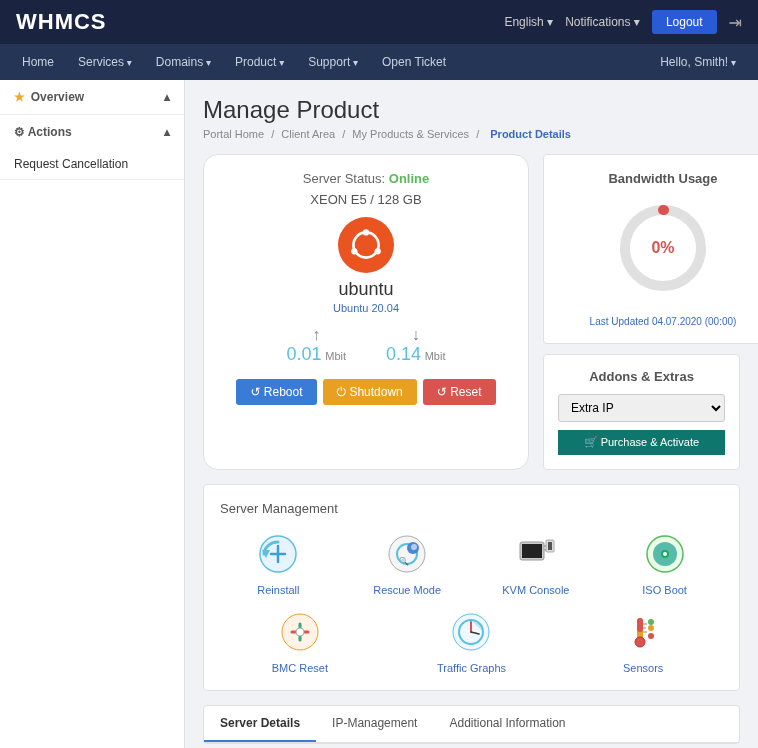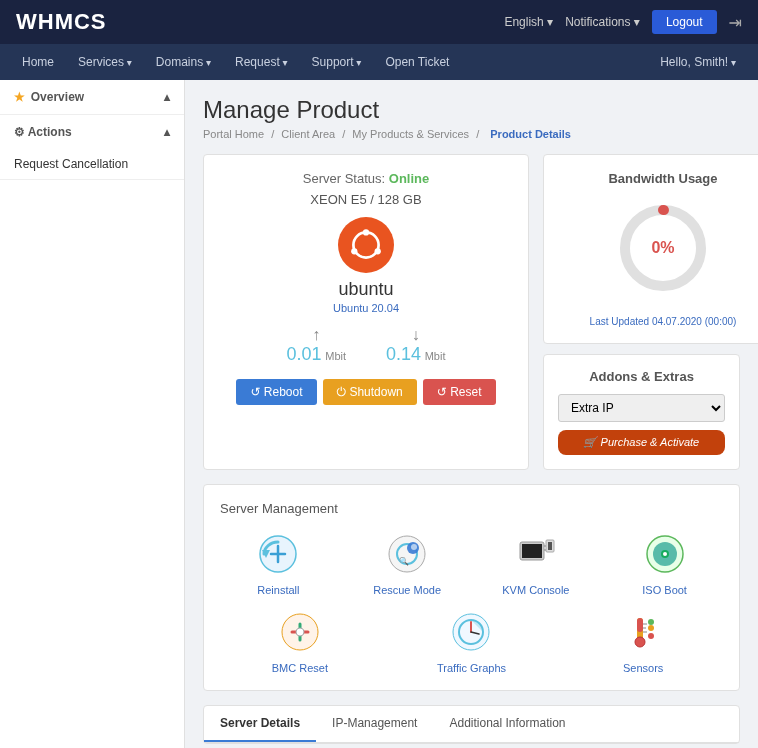--- a/index.html
+++ b/index.html
@@ -38,21 +38,21 @@
     .page-title { font-size: 24px; font-weight: 300; color: #333; margin-bottom: 4px; }
     .breadcrumb { font-size: 11px; color: #888; margin-bottom: 14px; }
     .breadcrumb a { color: #888; text-decoration: none; }
     .breadcrumb .current { color: #3a6bbf; font-weight: 600; }
     .breadcrumb span { margin: 0 4px; }
 
     
     .cards-row { display: flex; gap: 14px; margin-bottom: 14px; }
 
     
-    .server-card { background: #fff; border: 1px solid #e0e0e0; border-radius: 4px; padding: 16px; flex: 1; text-align: center; }
+    .server-card { background: #fff; border: 1px solid #e0e0e0; border-radius: 15px; padding: 16px; flex: 1; text-align: center; }
     .server-card-title { font-size: 13px; color: #666; margin-bottom: 6px; }
     .server-card-title .online { color: #5cb85c; font-weight: 600; }
     .server-spec { font-size: 13px; color: #555; margin-bottom: 10px; }
     .ubuntu-logo { width: 56px; height: 56px; background: #e95420; border-radius: 50%; display: flex; align-items: center; justify-content: center; margin: 0 auto 6px; }
     .ubuntu-logo svg { width: 36px; height: 36px; }
     .ubuntu-name { font-size: 18px; color: #333; font-weight: 400; margin-bottom: 2px; }
     .ubuntu-version { font-size: 11px; color: #3a6bbf; margin-bottom: 12px; }
     .bandwidth-row { display: flex; justify-content: center; gap: 40px; margin-bottom: 14px; }
     .bw-item { text-align: center; }
     .bw-value { font-size: 18px; color: #5bc0de; font-weight: 400; }
@@ -72,21 +72,21 @@
     .donut-wrap { position: relative; width: 100px; height: 100px; }
     .donut-wrap svg { width: 100px; height: 100px; }
     .donut-label { position: absolute; top: 50%; left: 50%; transform: translate(-50%, -50%); font-size: 16px; font-weight: 600; color: #d9534f; }
     .bw-detail { font-size: 11px; color: #666; text-align: center; }
     .bw-last-updated { font-size: 10px; color: #3a6bbf; text-align: center; margin-top: 18px; }
 
     
     .addons-section { background: #fff; border: 1px solid #e0e0e0; border-radius: 4px; padding: 14px; margin-top: 10px; }
     .addons-title { font-size: 13px; color: #555; font-weight: 600; margin-bottom: 10px; text-align: center; }
     .addons-select { width: 100%; padding: 5px 8px; border: 1px solid #ccc; border-radius: 3px; font-size: 12px; margin-bottom: 8px; }
-    .purchase-btn { background: #c2410c; color: #fff; border: none; padding: 6px 12px; border-radius: 8px; cursor: pointer; font-size: 11px; width: 100%; font-style: italic; }
+    .purchase-btn { background: #0f766e; color: #fff; border: none; padding: 6px 12px; border-radius: 0; cursor: pointer; font-size: 11px; width: 100%; }
     .purchase-btn::before { content: '🛒 '; }
 
     
     .server-mgmt-card { background: #fff; border: 1px solid #e0e0e0; border-radius: 4px; padding: 16px; margin-bottom: 14px; }
     .server-mgmt-title { font-size: 13px; color: #555; margin-bottom: 14px; }
     .mgmt-grid { display: grid; grid-template-columns: repeat(4, 1fr); gap: 12px; }
     .mgmt-item { display: flex; flex-direction: column; align-items: center; gap: 6px; cursor: pointer; }
     .mgmt-icon { width: 48px; height: 48px; display: flex; align-items: center; justify-content: center; font-size: 28px; }
     .mgmt-label { font-size: 11px; color: #3a6bbf; text-align: center; }
     .mgmt-grid-bottom { display: grid; grid-template-columns: repeat(3, 1fr); gap: 12px; margin-top: 12px; }
@@ -107,21 +107,21 @@
     <span><span>Notifications</span> <span>▾</span></span>
     <button class="logout-btn">Logout</button>
     <span class="icon-btn">⇥</span>
   </div>
 </div>
 
 <div class="main-nav">
   <a href="#">Home</a>
   <a href="#" class="has-arrow">Services</a>
   <a href="#" class="has-arrow">Domains</a>
-  <a href="#" class="has-arrow">Request</a>
+  <a href="#" class="has-arrow">Product</a>
   <a href="#" class="has-arrow">Support</a>
   <a href="#">Open Ticket</a>
   <div class="main-nav-right">
     <a href="#" class="has-arrow">Hello, Smith!</a>
   </div>
 </div>
 
 <div class="page-layout">
 
   <div class="sidebar">

